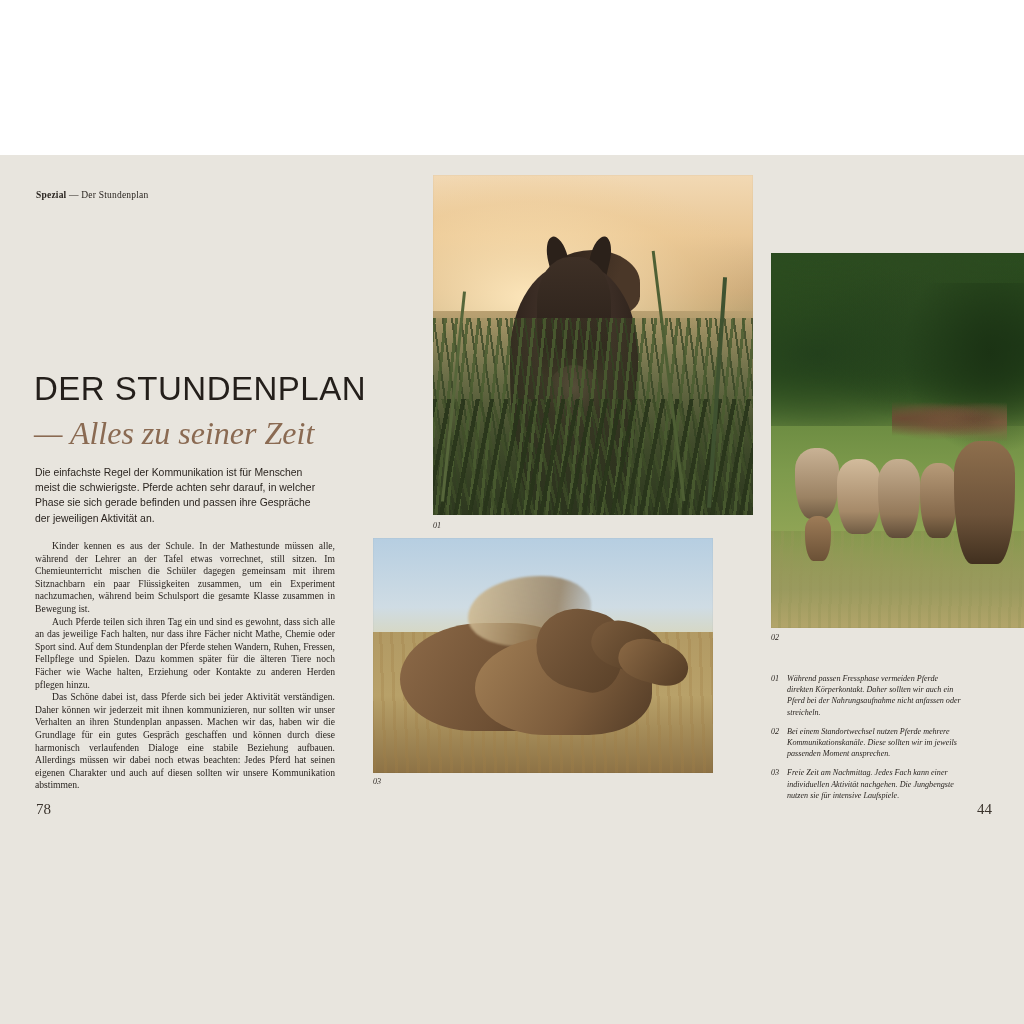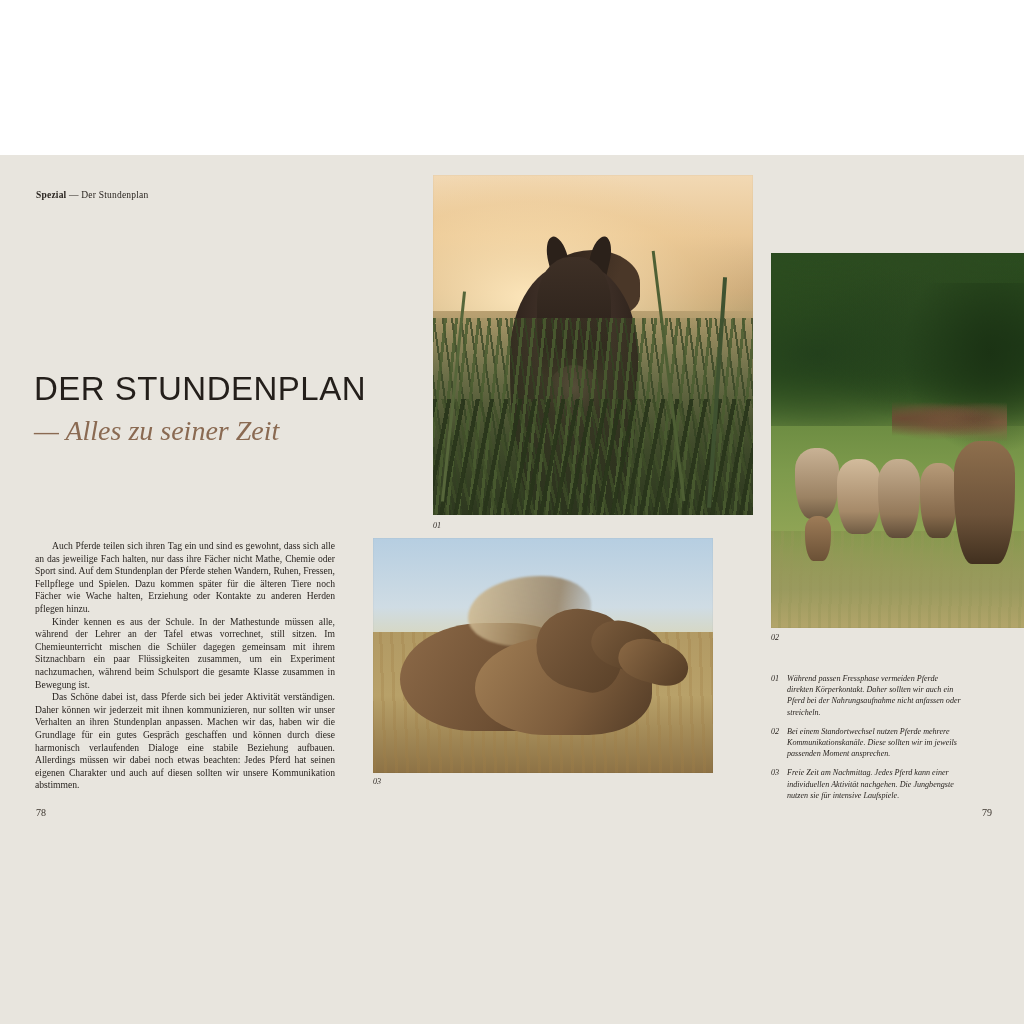--- a/index.html
+++ b/index.html
@@ -65,21 +65,21 @@
     letter-spacing: 0.5px;
     color: #241f1b;
     white-space: nowrap;
   }
   .subhead {
     position: absolute;
     left: 34px;
     top: 260px;
     font-family: "Liberation Serif", serif;
     font-style: italic;
-    font-size: 28px;
+    font-size: 32px;
     color: #8a6a52;
     white-space: nowrap;
   }
 
   .lede {
     position: absolute;
     left: 35px;
     top: 310px;
     width: 292px;
     font-family: "Liberation Sans", sans-serif;
@@ -101,21 +101,21 @@
   }
   .bodycol p {
     margin: 0;
     text-indent: 17px;
   }
 
   .folio {
     position: absolute;
     bottom: 22px;
     font-family: "Liberation Serif", serif;
-    font-size: 10px;
+    font-size: 15px;
     color: #3a332c;
   }
   .folio-left { left: 36px; }
   .folio-right { right: 36px; }
 
   
   .photo {
     position: absolute;
     overflow: hidden;
   }
@@ -348,24 +348,25 @@
 
     <div class="runninghead">
       <b>Spezial</b>
       <span class="rh-sep">—</span>
       <span>Der Stundenplan</span>
     </div>
 
     <div class="headline">DER STUNDENPLAN</div>
     <div class="subhead">— Alles zu seiner Zeit</div>
 
+    <div class="lede">Die einfachste Regel der Kommunikation ist für Menschen meist die schwierigste. Pferde achten sehr darauf, in welcher Phase sie sich gerade befinden und passen ihre Gespräche der jeweiligen Aktivität an.</div>
 
     <div class="bodycol">
+      <p>Kinder kennen es aus der Schule. In der Mathestunde müssen alle, während der Lehrer an der Tafel etwas vorrechnet, still sitzen. Im Chemieunterricht mischen die Schüler dagegen gemeinsam mit ihrem Sitznachbarn ein paar Flüssigkeiten zusammen, um ein Experiment nachzumachen, während beim Schulsport die gesamte Klasse zusammen in Bewegung ist.</p>
       <p>Auch Pferde teilen sich ihren Tag ein und sind es gewohnt, dass sich alle an das jeweilige Fach halten, nur dass ihre Fächer nicht Mathe, Chemie oder Sport sind. Auf dem Stundenplan der Pferde stehen Wandern, Ruhen, Fressen, Fellpflege und Spielen. Dazu kommen später für die älteren Tiere noch Fächer wie Wache halten, Erziehung oder Kontakte zu anderen Herden pflegen hinzu.</p>
-      <p>Kinder kennen es aus der Schule. In der Mathestunde müssen alle, während der Lehrer an der Tafel etwas vorrechnet, still sitzen. Im Chemieunterricht mischen die Schüler dagegen gemeinsam mit ihrem Sitznachbarn ein paar Flüssigkeiten zusammen, um ein Experiment nachzumachen, während beim Schulsport die gesamte Klasse zusammen in Bewegung ist.</p>
       <p>Das Schöne dabei ist, dass Pferde sich bei jeder Aktivität verständigen. Daher können wir jederzeit mit ihnen kommunizieren, nur sollten wir unser Verhalten an ihren Stundenplan anpassen. Machen wir das, haben wir die Grundlage für ein gutes Gespräch geschaffen und können durch diese harmonisch verlaufenden Dialoge eine stabile Beziehung aufbauen. Allerdings müssen wir dabei noch etwas beachten: Jedes Pferd hat seinen eigenen Charakter und auch auf diesen sollten wir unsere Kommunikation abstimmen.</p>
     </div>
 
     <div class="folio folio-left">78</div>
 
     <div class="photo" id="photo01">
       <div class="sky-glow"></div>
       <div class="mane"></div>
       <div class="ear-l"></div>
       <div class="ear-r"></div>
@@ -417,20 +418,20 @@
       <div class="cap-row">
         <div class="cap-no">01</div>
         <div class="cap-tx">Während passen Fressphase vermeiden Pferde direkten Körperkontakt. Daher sollten wir auch ein Pferd bei der Nahrungsaufnahme nicht anfassen oder streicheln.</div>
       </div>
       <div class="cap-row">
         <div class="cap-no">02</div>
         <div class="cap-tx">Bei einem Standortwechsel nutzen Pferde mehrere Kommunikationskanäle. Diese sollten wir im jeweils passenden Moment ansprechen.</div>
       </div>
       <div class="cap-row">
         <div class="cap-no">03</div>
-        <div class="cap-tx">Freie Zeit am Nachmittag. Jedes Pferd kann einer individuellen Aktivität nachgehen. Die Jungbengste nutzen sie für intensive Laufspiele.</div>
+        <div class="cap-tx">Freie Zeit am Nachmittag. Jedes Fach kann einer individuellen Aktivität nachgehen. Die Jungbengste nutzen sie für intensive Laufspiele.</div>
       </div>
     </div>
 
-    <div class="folio folio-right">79</div>
+    <div class="folio folio-right">44</div>
   </div>
 
 </div>
 
 </body></html>

